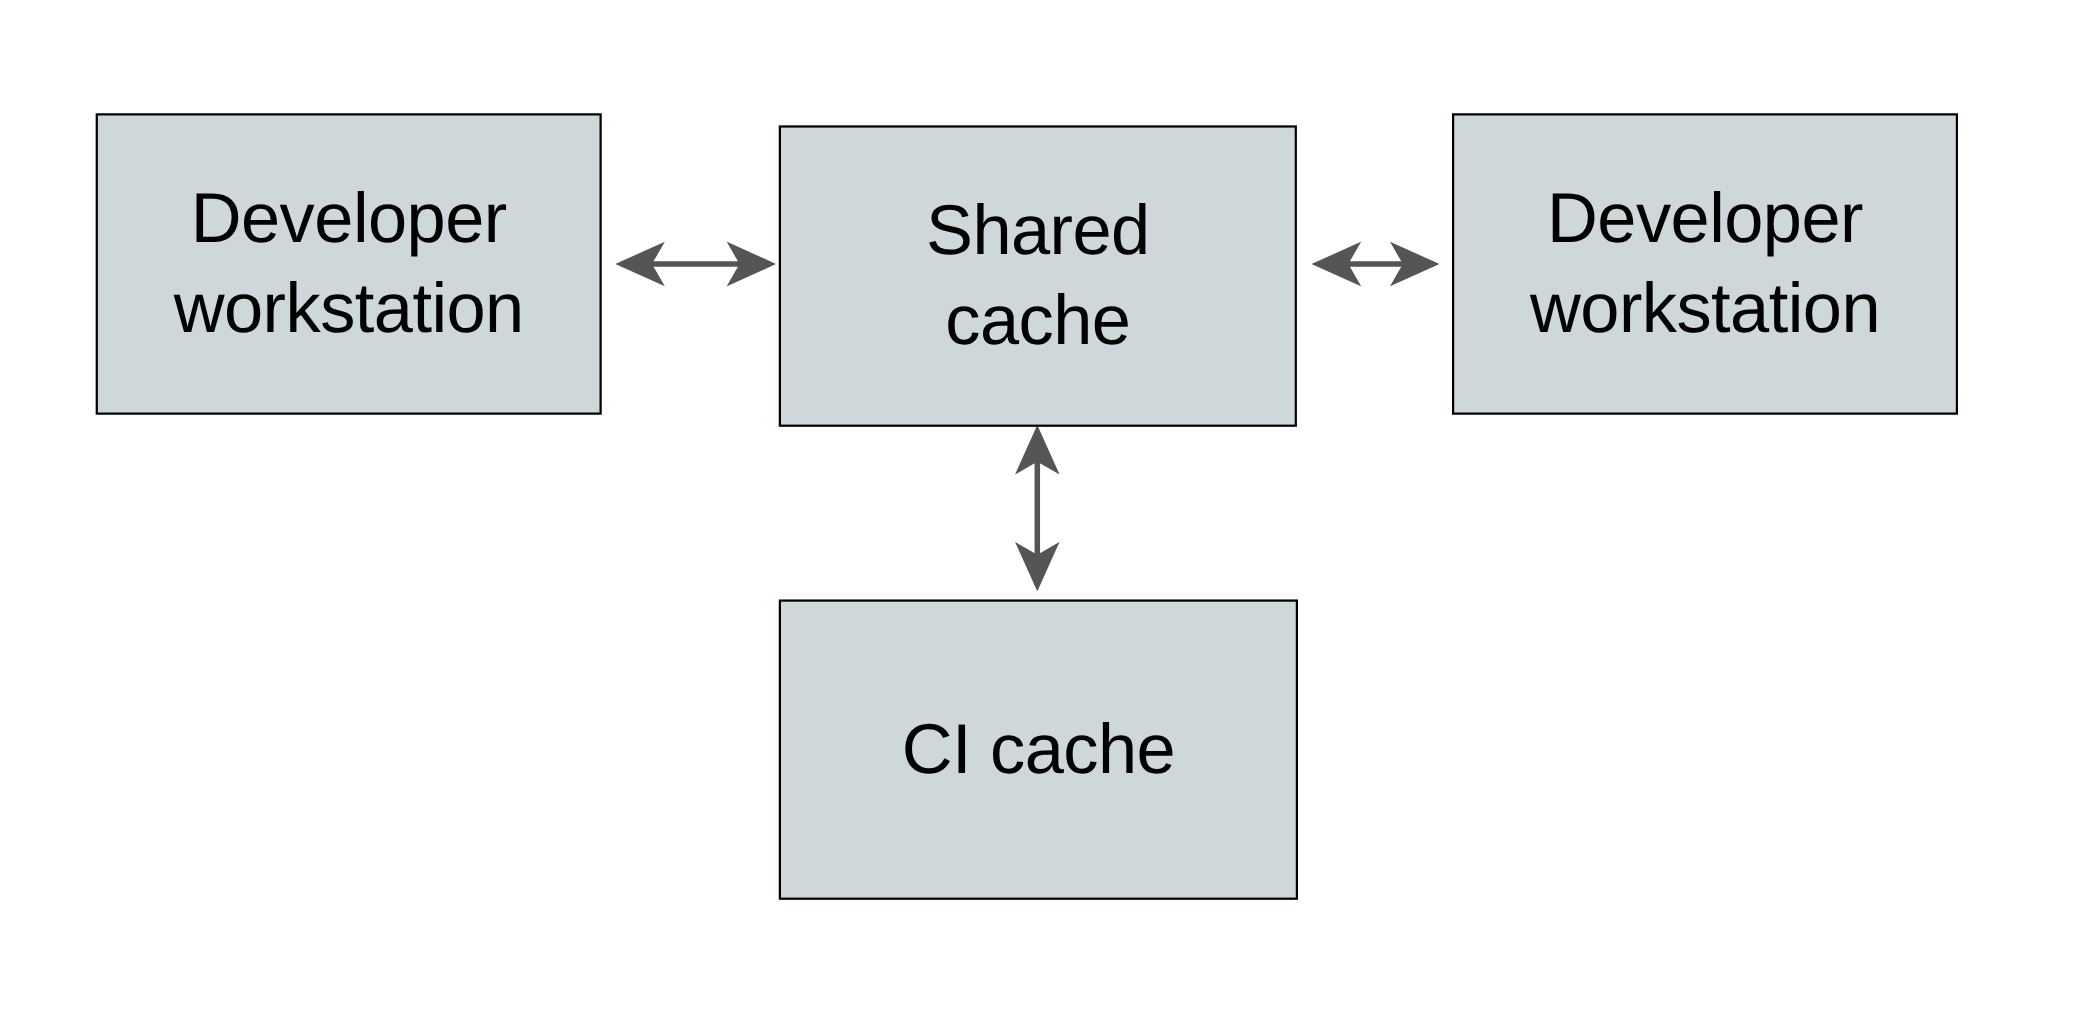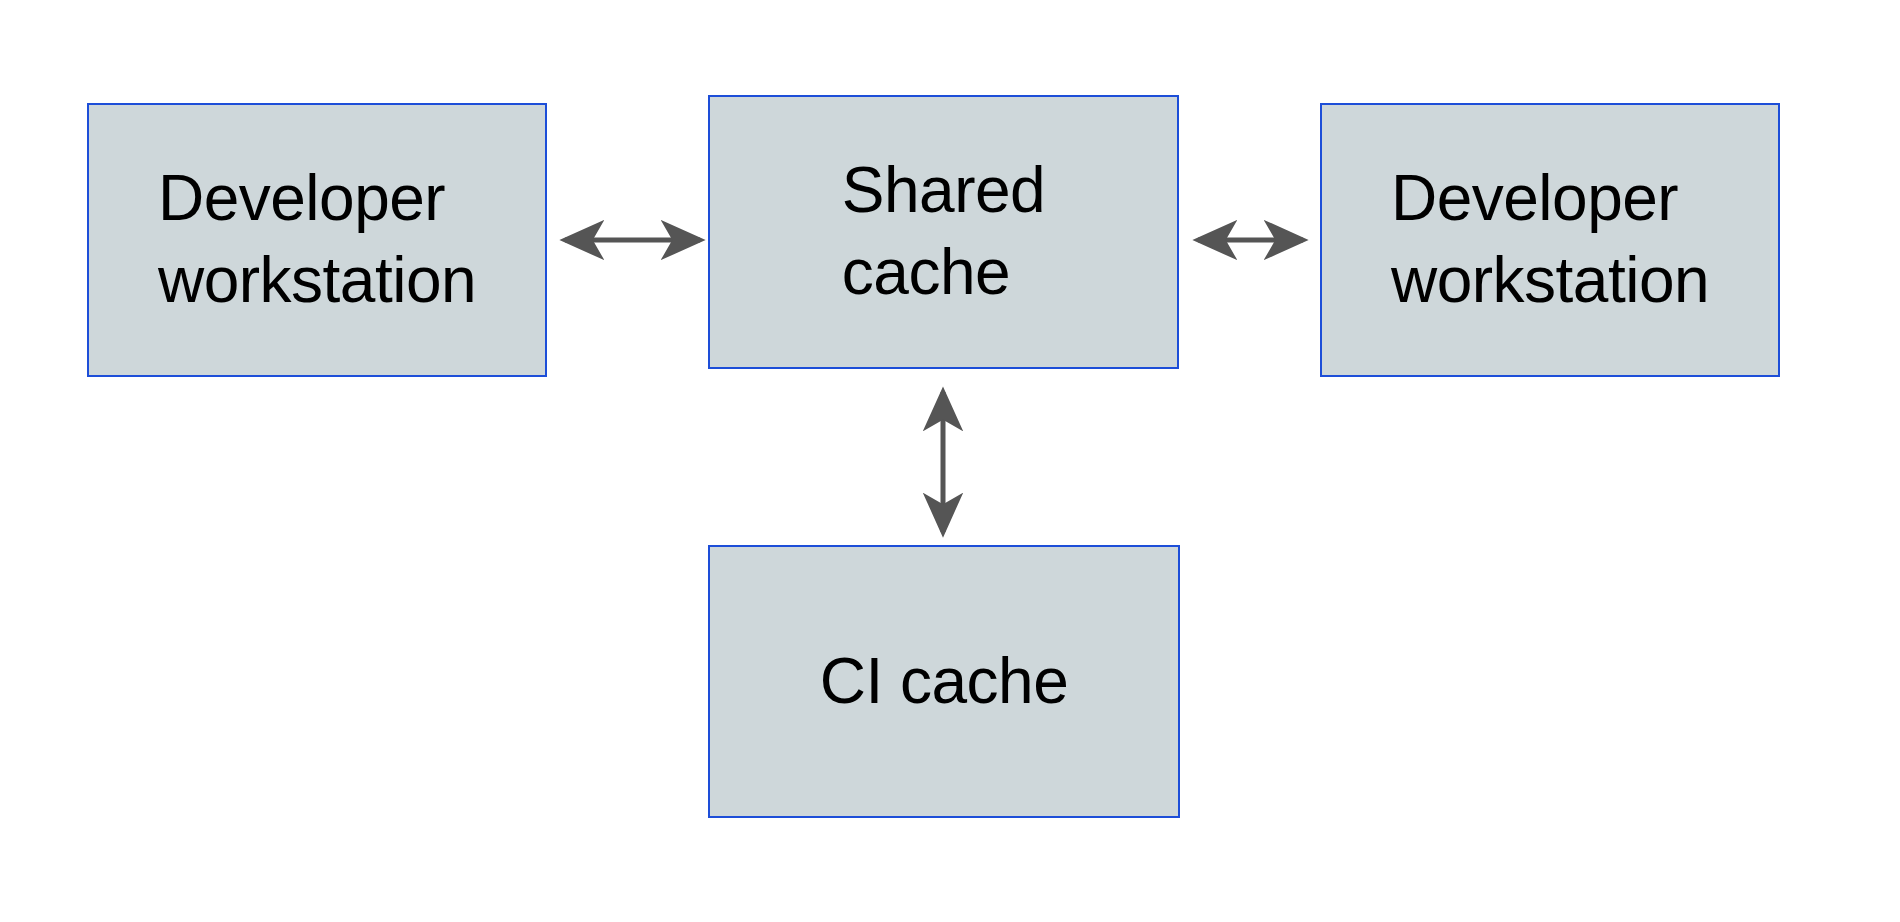--- a/index.html
+++ b/index.html
@@ -13,25 +13,25 @@
     width: 1900px;
     height: 922px;
     background: #ffffff;
     overflow: hidden;
     font-family: "Liberation Sans", sans-serif;
   }
   .node {
     position: absolute;
     box-sizing: border-box;
     background: #ced7da;
-    border: 2px solid #1d4ed8;
+    border: 2px solid #000000;
     display: flex;
     align-items: center;
     justify-content: center;
-    text-align: left;
+    text-align: center;
   }
   .node-label {
     font-family: "Liberation Sans", sans-serif;
     font-size: 64px;
     line-height: 1.28;
     color: #000000;
     letter-spacing: -0.5px;
     white-space: pre-line;
     padding: 0 6px;
   }
@@ -70,21 +70,21 @@
     <g>
       <line x1="943" y1="392" x2="943" y2="532" stroke="#555555" stroke-width="5" marker-start="url(#arrowStart)" marker-end="url(#arrowEnd)"></line>
     </g>
   </svg>
 
   <div class="node" style="left:87px; top:103px; width:460px; height:274px;">
     <div class="node-label">Developer
 workstation</div>
   </div>
 
-  <div class="node" style="left:708px; top:95px; width:471px; height:274px;">
+  <div class="node" style="left:708px; top:114px; width:471px; height:274px;">
     <div class="node-label">Shared
 cache</div>
   </div>
 
   <div class="node" style="left:1320px; top:103px; width:460px; height:274px;">
     <div class="node-label">Developer
 workstation</div>
   </div>
 
   <div class="node" style="left:708px; top:545px; width:472px; height:273px;">

